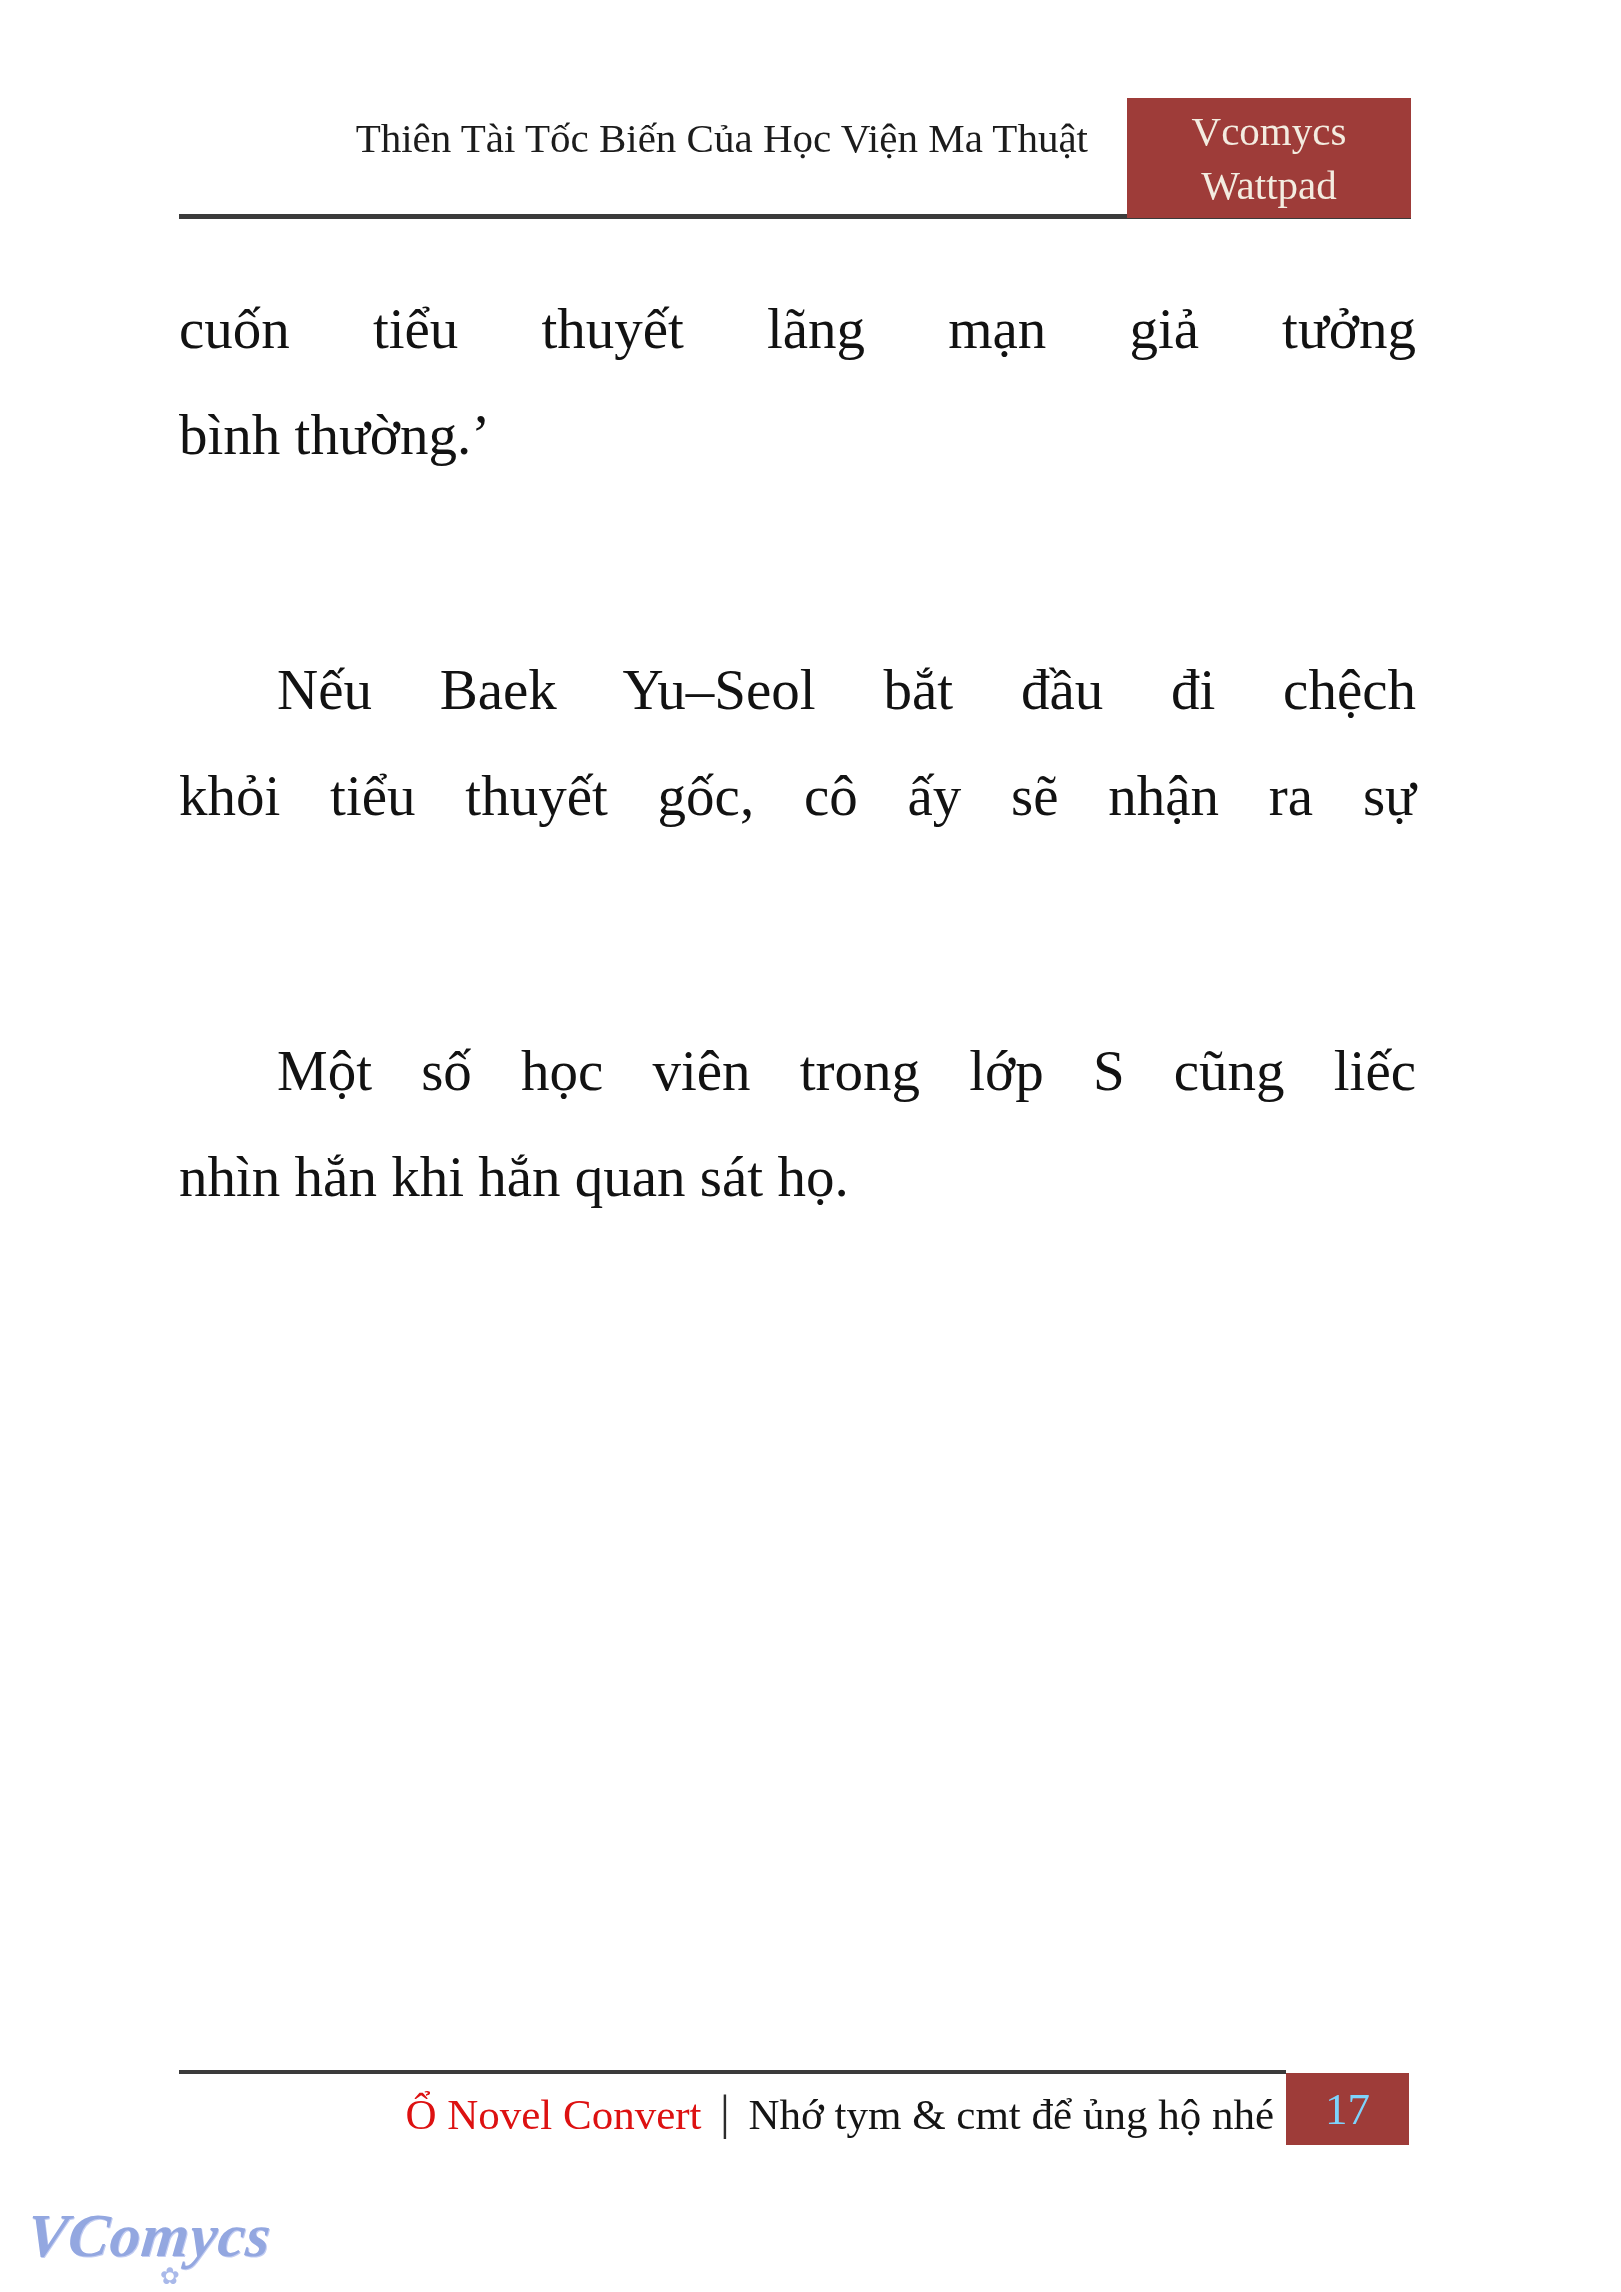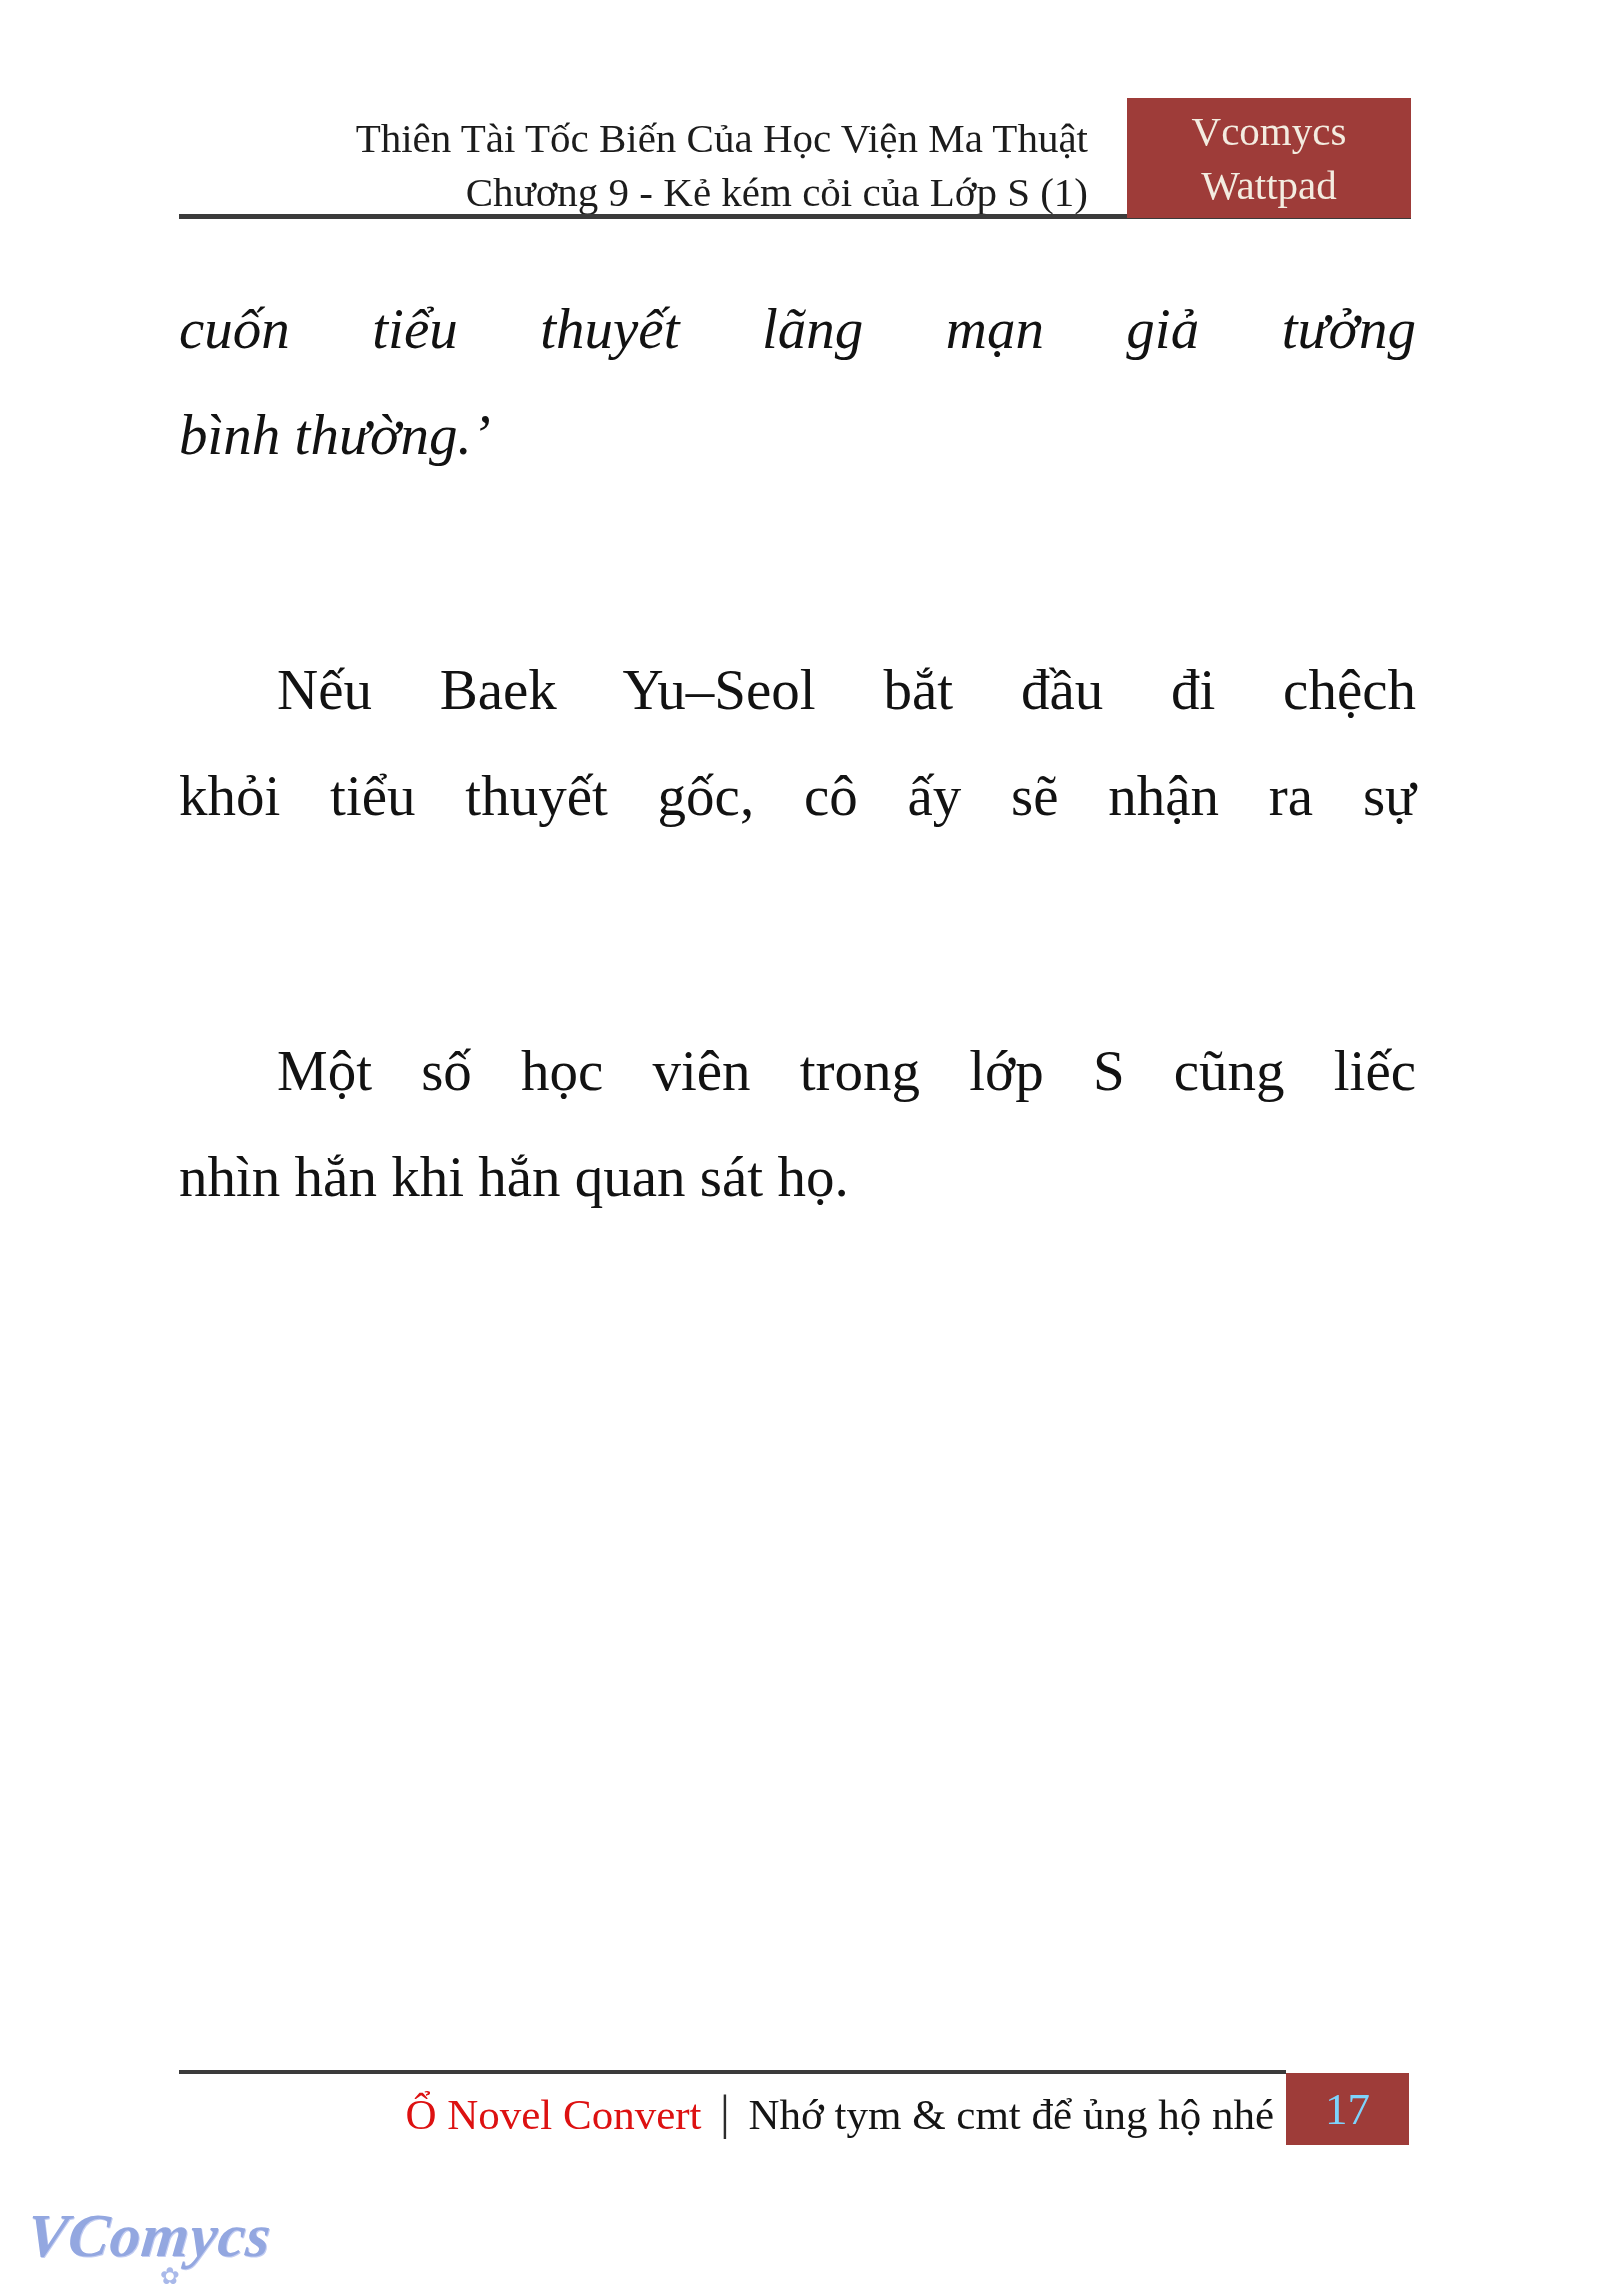--- a/index.html
+++ b/index.html
@@ -60,21 +60,21 @@
     top: 276px;
     width: 1237px;
     font-size: 57px;
     line-height: 106px;
     color: #121212;
   }
   .para { margin: 0; }
   .para.gap-a { margin-bottom: 149px; }
   .para.gap-b { margin-bottom: 169px; }
   .para.gap-c { margin-bottom: 125px; }
-  .para.italic { font-style: italic; }
+  .para.italic { }
   .tline {
     text-align: justify;
     text-align-last: justify;
     text-justify: inter-word;
   }
   .tline.last {
     text-align: left;
     text-align-last: left;
   }
   .tline.indent { padding-left: 98px; }
@@ -142,21 +142,20 @@
     font-style: normal;
   }
 </style>
 </head>
 <body>
 
 <div class="page">
 
   <div class="header-titles">
     <div>Thiên Tài Tốc Biến Của Học Viện Ma Thuật</div>
-    <div>Chương 9 - Kẻ kém cỏi của Lớp S (1)</div>
   </div>
   <div class="badge">
     <div>Vcomycs</div>
     <div>Wattpad</div>
   </div>
   <div class="header-rule"></div>
 
   <div class="body-text">
 
     <div class="para italic gap-a">

